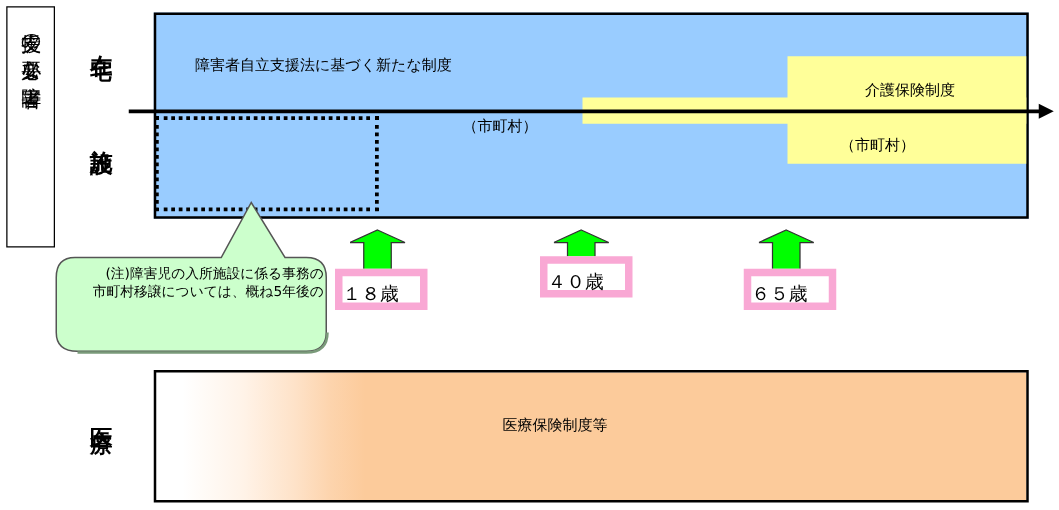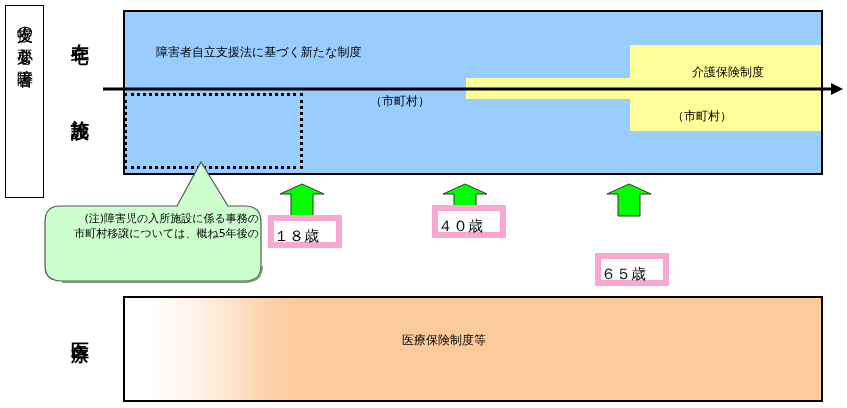--- a/index.html
+++ b/index.html
@@ -61,16 +61,16 @@
 <div class="abs agebox" style="left:268px;top:215px;">１８歳</div>
 
 <svg class="abs" style="left:443px;top:183px;" width="46" height="34">
   <polygon points="22,1 44,11 33,11 33,33 11,33 11,11 0,11" fill="#00FF00" stroke="#333" stroke-width="1"></polygon>
 </svg>
 <div class="abs agebox" style="left:432px;top:205px;">４０歳</div>
 
 <svg class="abs" style="left:607px;top:183px;" width="46" height="34">
   <polygon points="22,1 44,11 33,11 33,33 11,33 11,11 0,11" fill="#00FF00" stroke="#333" stroke-width="1"></polygon>
 </svg>
-<div class="abs agebox" style="left:595px;top:215px;margin-top:38px;">６５歳</div>
+<div class="abs agebox" style="left:595px;top:215px;">６５歳</div>
 
 <div class="abs medbox"></div>
 <div class="abs txt" style="left:402px;top:332px;">医療保険制度等</div>
 
 </body></html>

